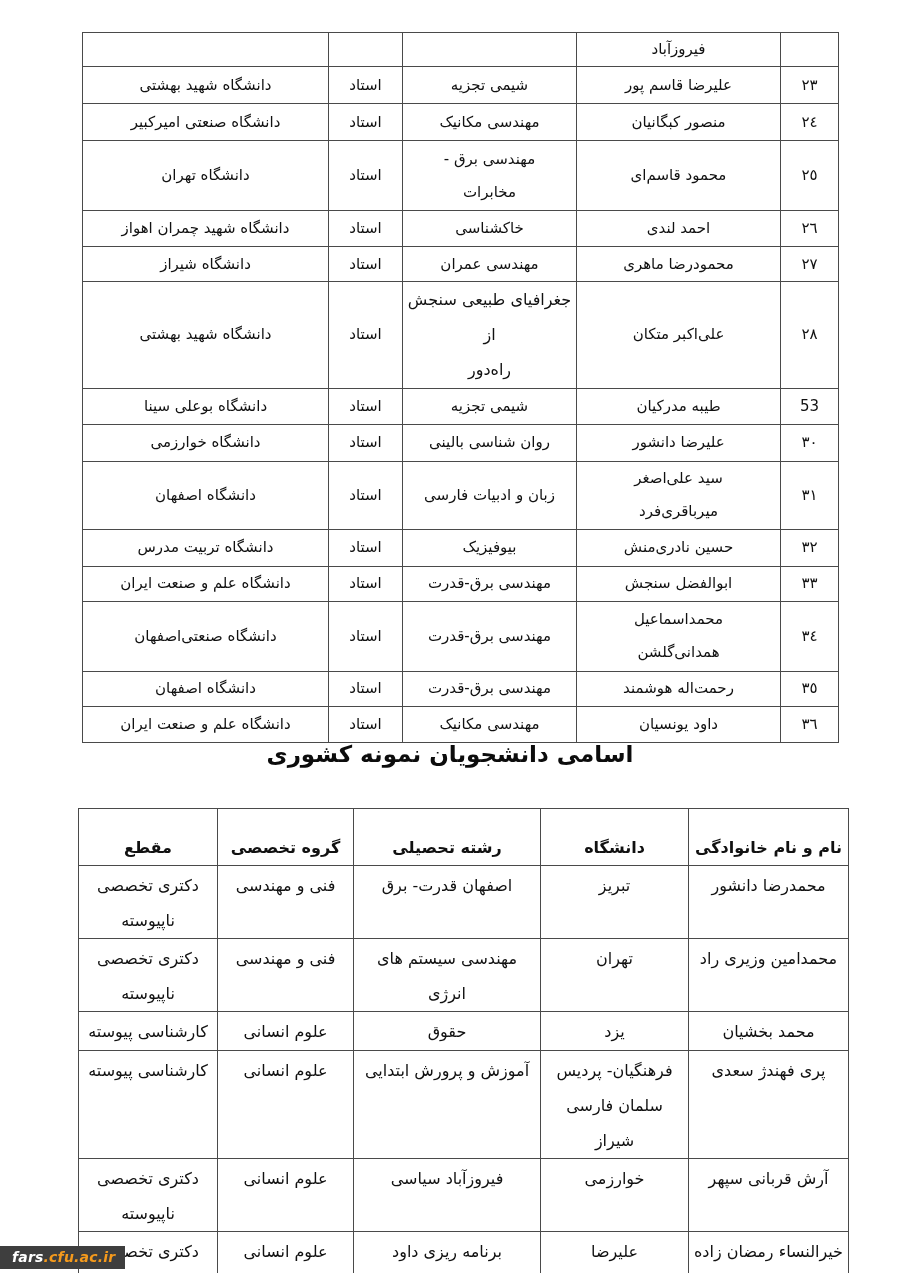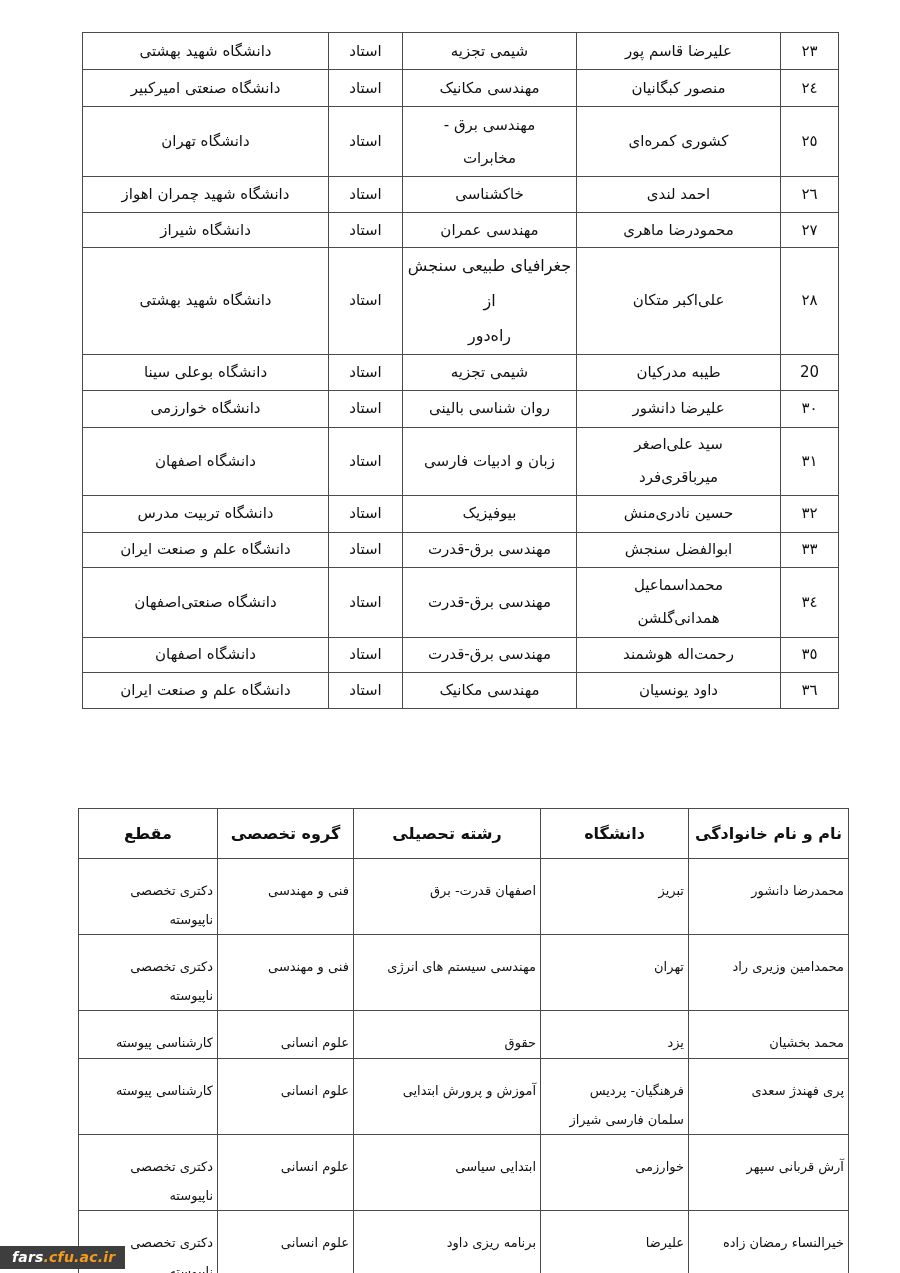--- a/index.html
+++ b/index.html
@@ -52,28 +52,27 @@
   .t2 {
     position: absolute;
     left: 78px; top: 808px;
     width: 770px;
   }
   .t2 th {
     vertical-align: top;
     font-size: 16px;
     font-weight: bold;
     line-height: 2.1;
-    padding-top: 8px;
+    padding-top: 22px;
   }
   .t2 td {
     vertical-align: top;
-    font-size: 13px;
+    font-size: 16px;
     line-height: 2.2;
-    padding-top: 18px;
-    text-align: right;
+    padding-top: 2px;
   }
   
   .watermark {
     position: absolute;
     left: 0; top: 1246px;
     background: #3e3e3e;
     padding: 3px 10px 4px 12px;
     font-size: 14px;
     font-weight: bold;
     font-style: italic;
@@ -89,37 +88,44 @@
 
   <table class="t1" dir="rtl">
     <colgroup>
       <col style="width:58px">
         <col style="width:204px">
         <col style="width:174px">
         <col style="width:74px">
         <col style="width:246px">
     </colgroup>
     <tbody>
+      <tr style="height:31px">
+        <td></td>
+        <td>فیروزآباد</td>
+        <td></td>
+        <td></td>
+        <td></td>
+      </tr>
       <tr style="height:37px">
         <td>٢٣</td>
         <td>علیرضا قاسم پور</td>
         <td>شیمی تجزیه</td>
         <td>استاد</td>
         <td>دانشگاه شهید بهشتی</td>
       </tr>
       <tr style="height:37px">
         <td>٢٤</td>
         <td>منصور کبگانیان</td>
         <td>مهندسی مکانیک</td>
         <td>استاد</td>
         <td>دانشگاه صنعتی امیرکبیر</td>
       </tr>
       <tr style="height:70px">
         <td>٢٥</td>
-        <td>کشوری کمره‌ای</td>
+        <td>محمود قاسم‌ای</td>
         <td>مهندسی برق -
 مخابرات</td>
         <td>استاد</td>
         <td>دانشگاه تهران</td>
       </tr>
       <tr style="height:36px">
         <td>٢٦</td>
         <td>احمد لندی</td>
         <td>خاکشناسی</td>
         <td>استاد</td>
@@ -134,21 +140,21 @@
       </tr>
       <tr style="height:54px">
         <td>٢٨</td>
         <td>علی‌اکبر متکان</td>
         <td class="fs-small">جغرافیای طبیعی سنجش از
 راه‌دور</td>
         <td>استاد</td>
         <td>دانشگاه شهید بهشتی</td>
       </tr>
       <tr style="height:36px">
-        <td>20</td>
+        <td>53</td>
         <td>طیبه مدرکیان</td>
         <td>شیمی تجزیه</td>
         <td>استاد</td>
         <td>دانشگاه بوعلی سینا</td>
       </tr>
       <tr style="height:37px">
         <td>٣٠</td>
         <td>علیرضا دانشور</td>
         <td>روان شناسی بالینی</td>
         <td>استاد</td>
@@ -194,20 +200,21 @@
       <tr style="height:36px">
         <td>٣٦</td>
         <td>داود یونسیان</td>
         <td>مهندسی مکانیک</td>
         <td>استاد</td>
         <td>دانشگاه علم و صنعت ایران</td>
       </tr>
     </tbody>
   </table>
 
+  <h1 class="title">اسامی دانشجویان نمونه کشوری</h1>
 
   <table class="t2" dir="rtl">
     <colgroup>
       <col style="width:160px">
         <col style="width:148px">
         <col style="width:187px">
         <col style="width:136px">
         <col style="width:139px">
     </colgroup>
     <tbody>
@@ -245,21 +252,21 @@
         <td>پری فهندژ سعدی</td>
         <td>فرهنگیان- پردیس
 سلمان فارسی شیراز</td>
         <td>آموزش و پرورش ابتدایی</td>
         <td>علوم انسانی</td>
         <td>کارشناسی پیوسته</td>
       </tr>
       <tr style="height:70px">
         <td>آرش قربانی سپهر</td>
         <td>خوارزمی</td>
-        <td>ابتدایی سیاسی</td>
+        <td>فیروزآباد سیاسی</td>
         <td>علوم انسانی</td>
         <td>دکتری تخصصی
 ناپیوسته</td>
       </tr>
       <tr style="height:71px">
         <td>خیرالنساء رمضان زاده</td>
         <td>علیرضا</td>
         <td>برنامه ریزی داود</td>
         <td>علوم انسانی</td>
         <td>دکتری تخصصی

